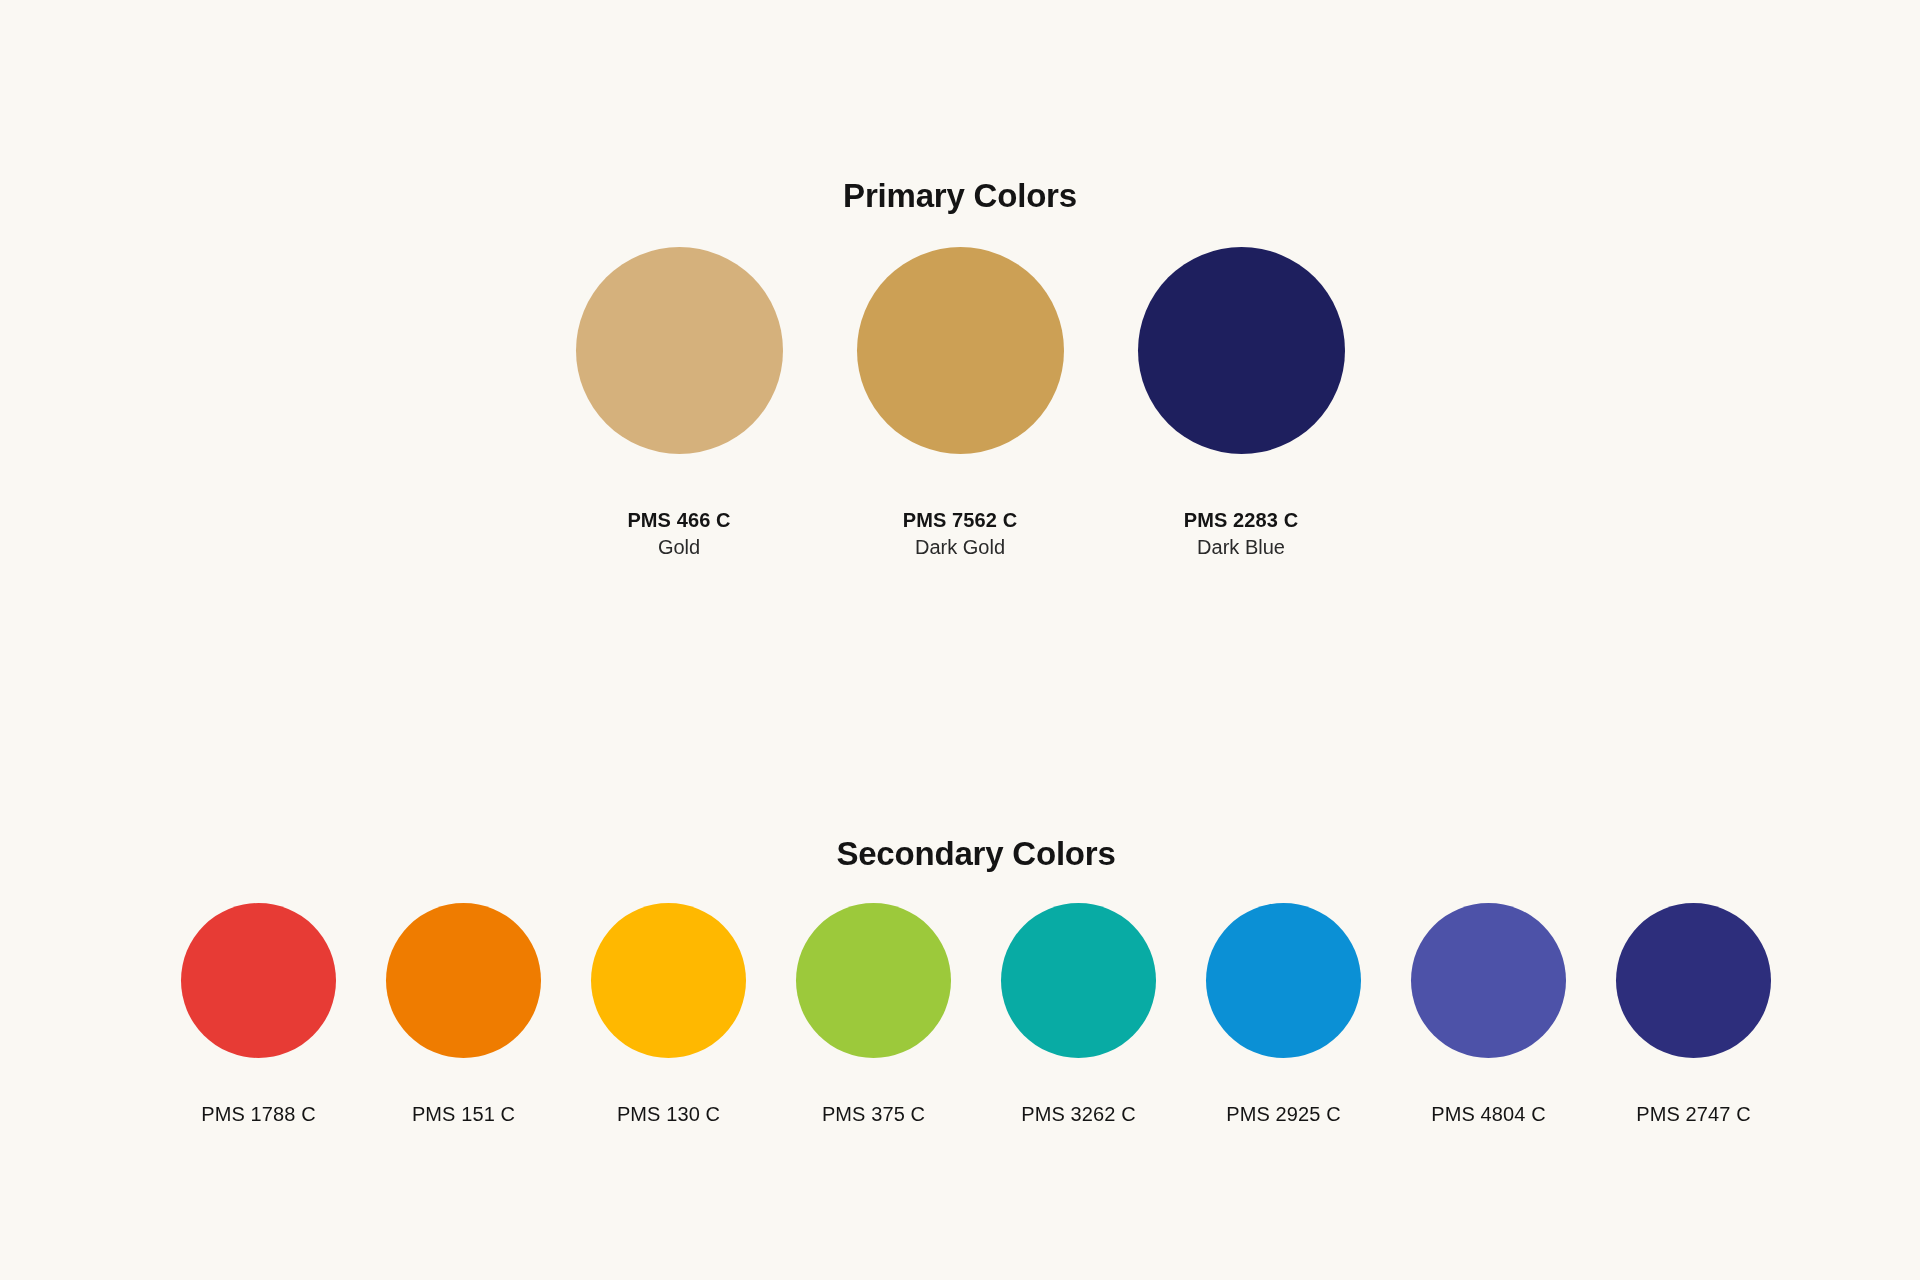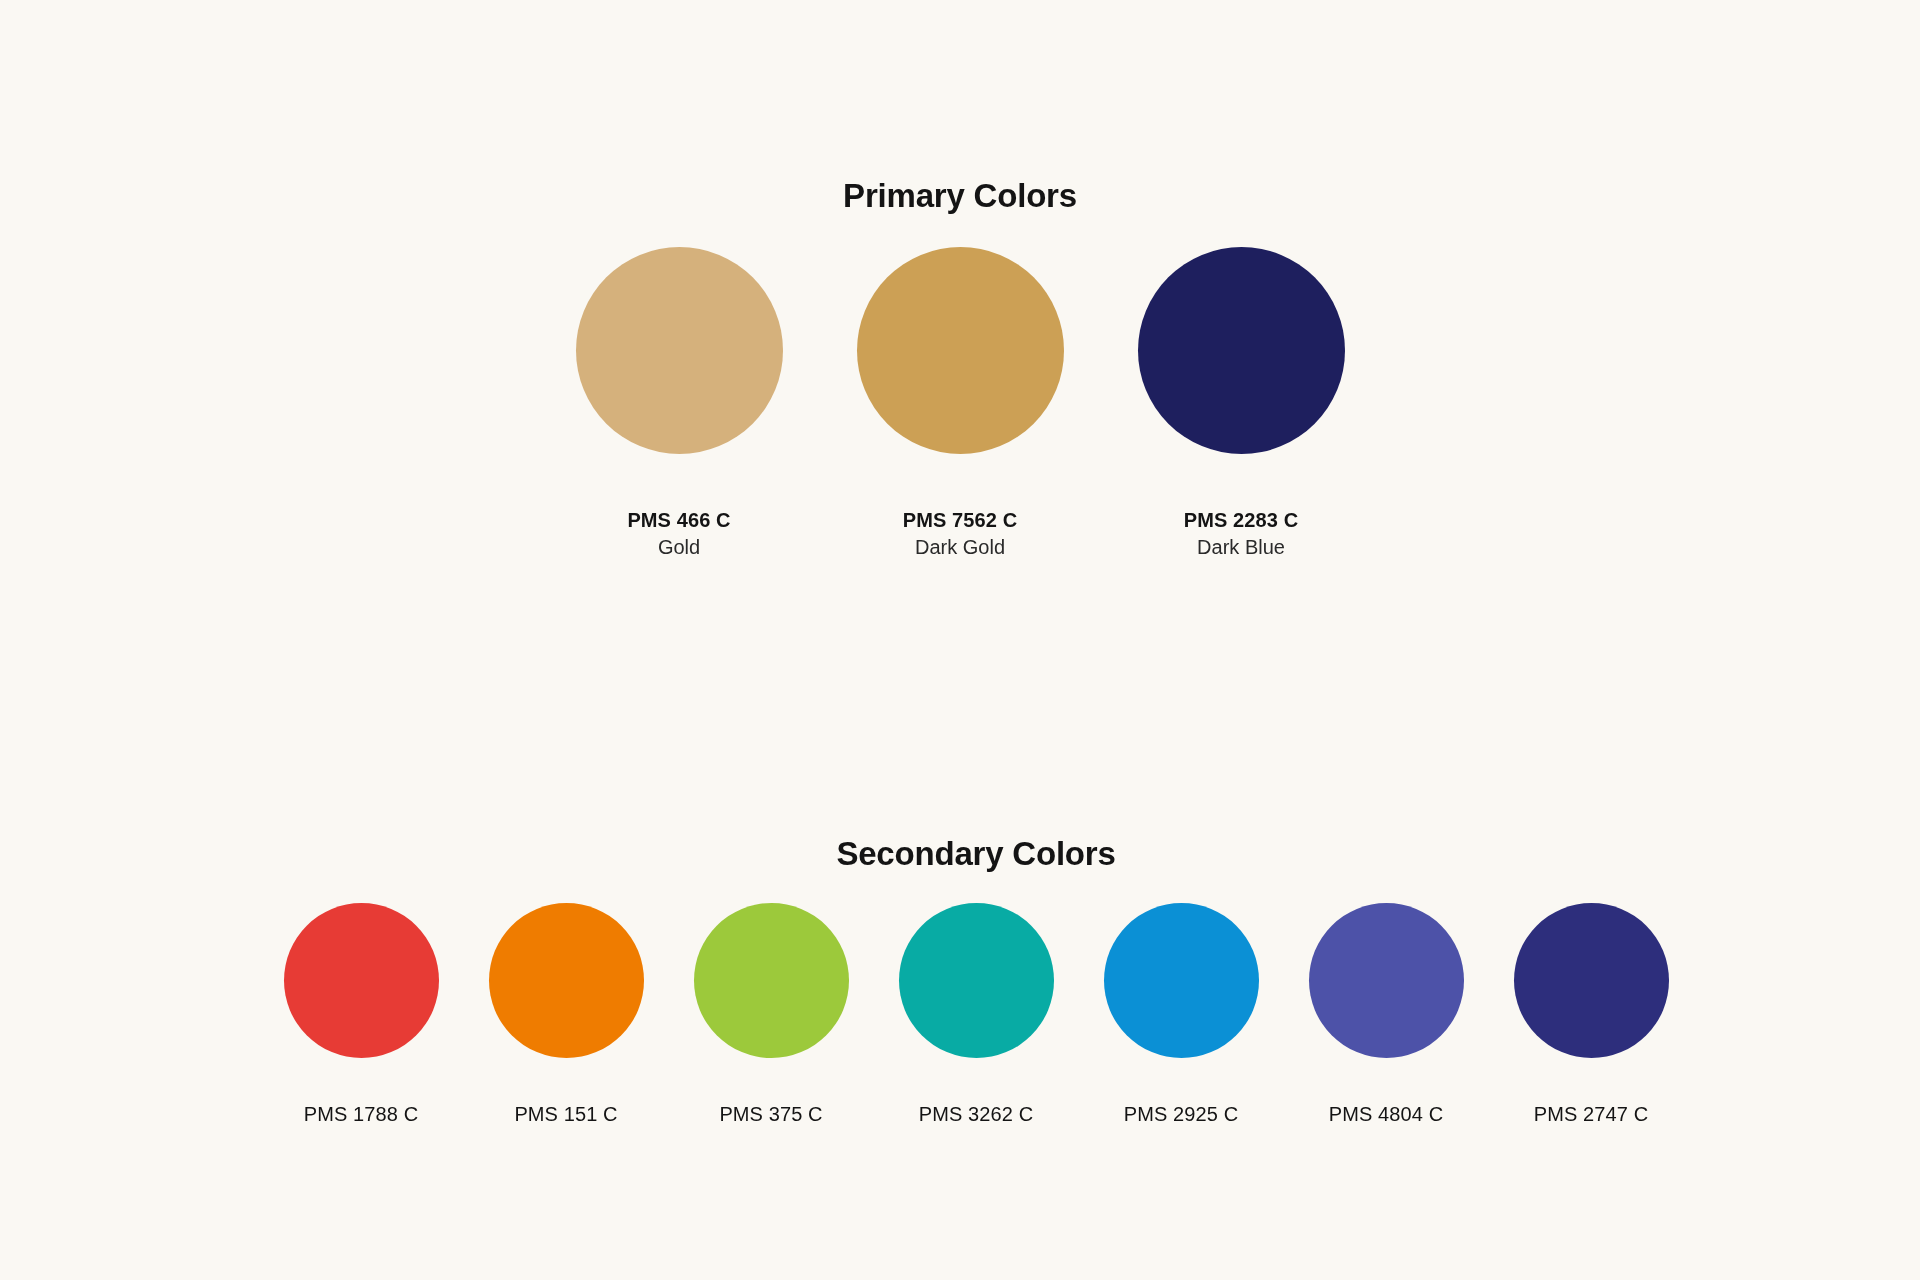--- a/index.html
+++ b/index.html
@@ -160,20 +160,24 @@
       <div class="secondary-swatch">
         <span class="secondary-circle" style="background: rgb(231, 59, 53);"></span>
         <span class="secondary-code">PMS 1788 C</span>
       </div>
 
       <div class="secondary-swatch">
         <span class="secondary-circle" style="background: rgb(239, 124, 0);"></span>
         <span class="secondary-code">PMS 151 C</span>
       </div>
 
+      <div class="secondary-swatch">
+        <span class="secondary-circle" style="background: rgb(255, 184, 0);"></span>
+        <span class="secondary-code">PMS 130 C</span>
+      </div>
 
       <div class="secondary-swatch">
         <span class="secondary-circle" style="background: rgb(156, 201, 59);"></span>
         <span class="secondary-code">PMS 375 C</span>
       </div>
 
       <div class="secondary-swatch">
         <span class="secondary-circle" style="background: rgb(8, 171, 164);"></span>
         <span class="secondary-code">PMS 3262 C</span>
       </div>

